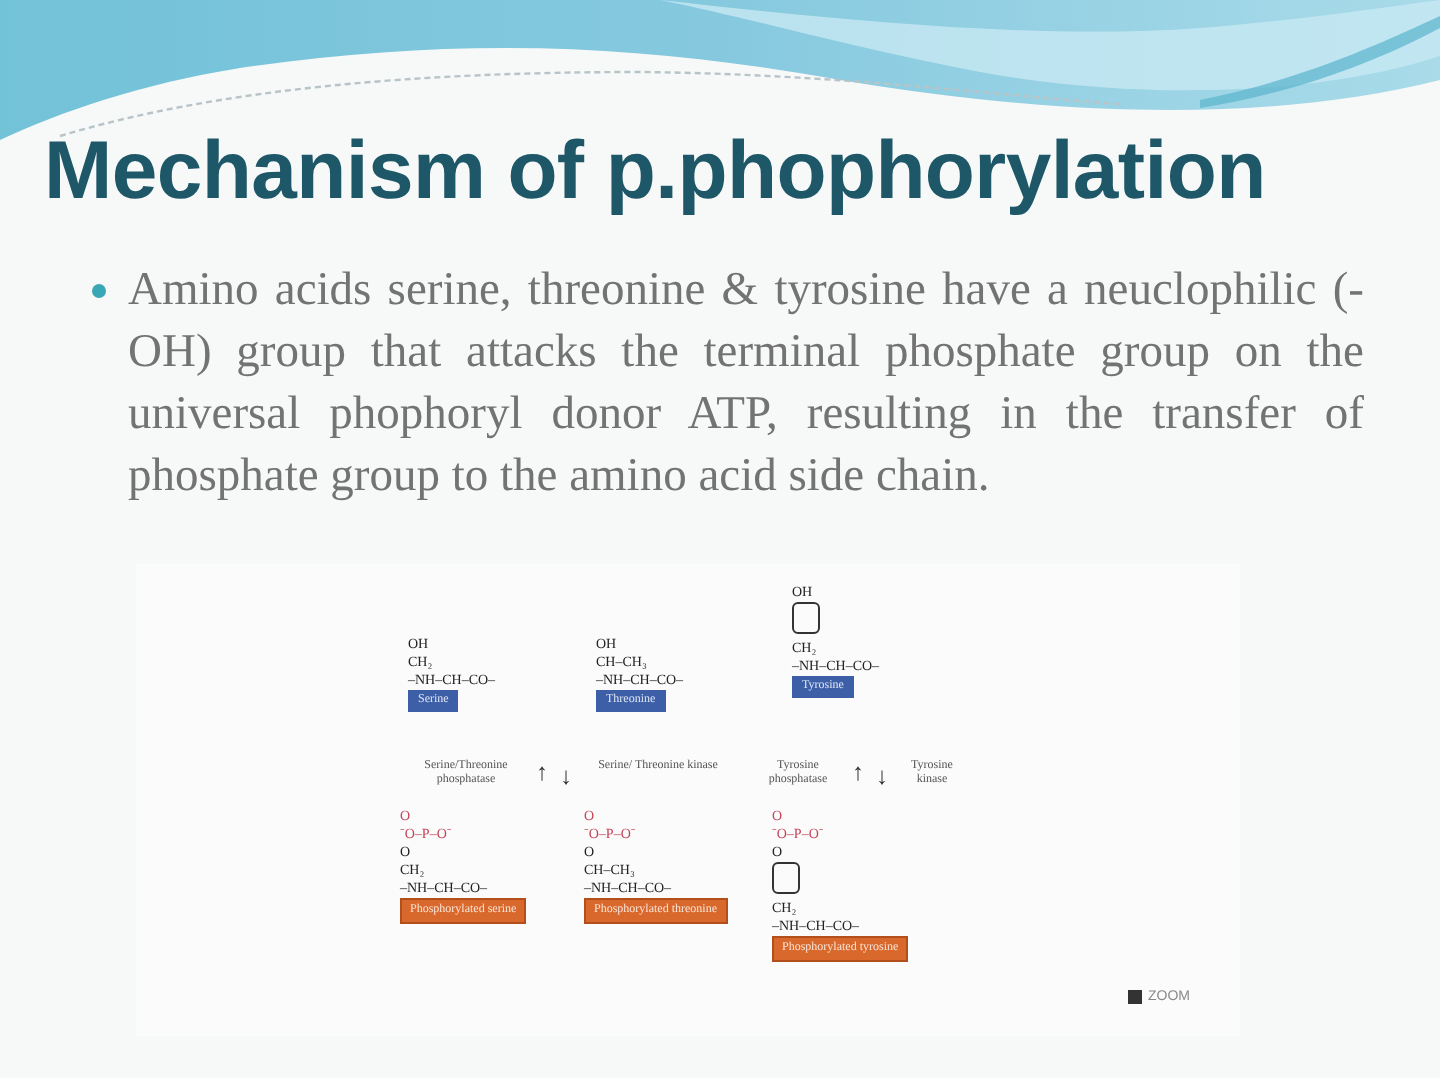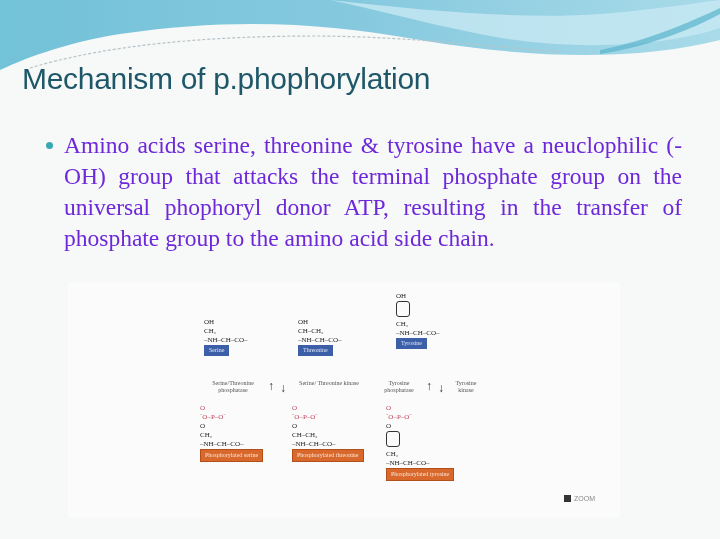--- a/index.html
+++ b/index.html
@@ -1,21 +1,21 @@
 <!DOCTYPE html>
 <html><head>
 <meta charset="utf-8">
 <style>
   html,body{margin:0;padding:0;}
   body{width:720px;height:539px;overflow:hidden;background:#f7f8f8;position:relative;font-family:"Liberation Serif",serif;}
   .waves{position:absolute;left:0;top:0;width:720px;height:110px;}
-  .title{position:absolute;left:22px;top:62px;margin:0;font-family:"Liberation Sans",sans-serif;font-weight:normal;font-size:30px;color:#1e5868;letter-spacing:-0.3px;white-space:nowrap;}
+  .title{position:absolute;left:22px;top:62px;margin:0;font-family:"Liberation Sans",sans-serif;font-weight:bold;font-size:41px;color:#1e5868;letter-spacing:-0.3px;white-space:nowrap;}
   .bullet-wrap{position:absolute;left:42px;top:130px;width:640px;}
   .bullet-dot{position:absolute;left:4px;top:12px;width:7px;height:7px;border-radius:50%;background:#3aa8b4;}
-  .bullet-text{margin:0 0 0 22px;font-size:23.5px;line-height:31px;color:#6d28d9;text-align:justify;}
+  .bullet-text{margin:0 0 0 22px;font-size:23.5px;line-height:31px;color:#737373;text-align:justify;}
   .panel{position:absolute;left:68px;top:282px;width:552px;height:236px;background:#fbfbfb;}
   .figure{position:absolute;left:196px;top:288px;width:300px;height:228px;}
   .col{position:absolute;font-family:"Liberation Serif",serif;color:#222;font-size:7px;line-height:9px;}
   .lbl-blue{display:inline-block;background:#3d5fa8;color:#dfe6f5;font-size:6px;padding:1px 5px;}
   .lbl-orange{display:inline-block;background:#d8682b;color:#fbe5d8;font-size:6px;padding:1px 4px;border:1px solid #b24f1a;}
   .phos{color:#c2455a;}
   .enz{position:absolute;font-size:6px;line-height:7px;color:#555;text-align:center;}
   .arrow{position:absolute;font-size:12px;color:#333;line-height:12px;}
   .zoom-badge{position:absolute;left:564px;top:495px;display:flex;align-items:center;gap:3px;font-family:"Liberation Sans",sans-serif;font-size:7px;color:#888;}
   .zoom-sq{width:7px;height:7px;background:#333;}

